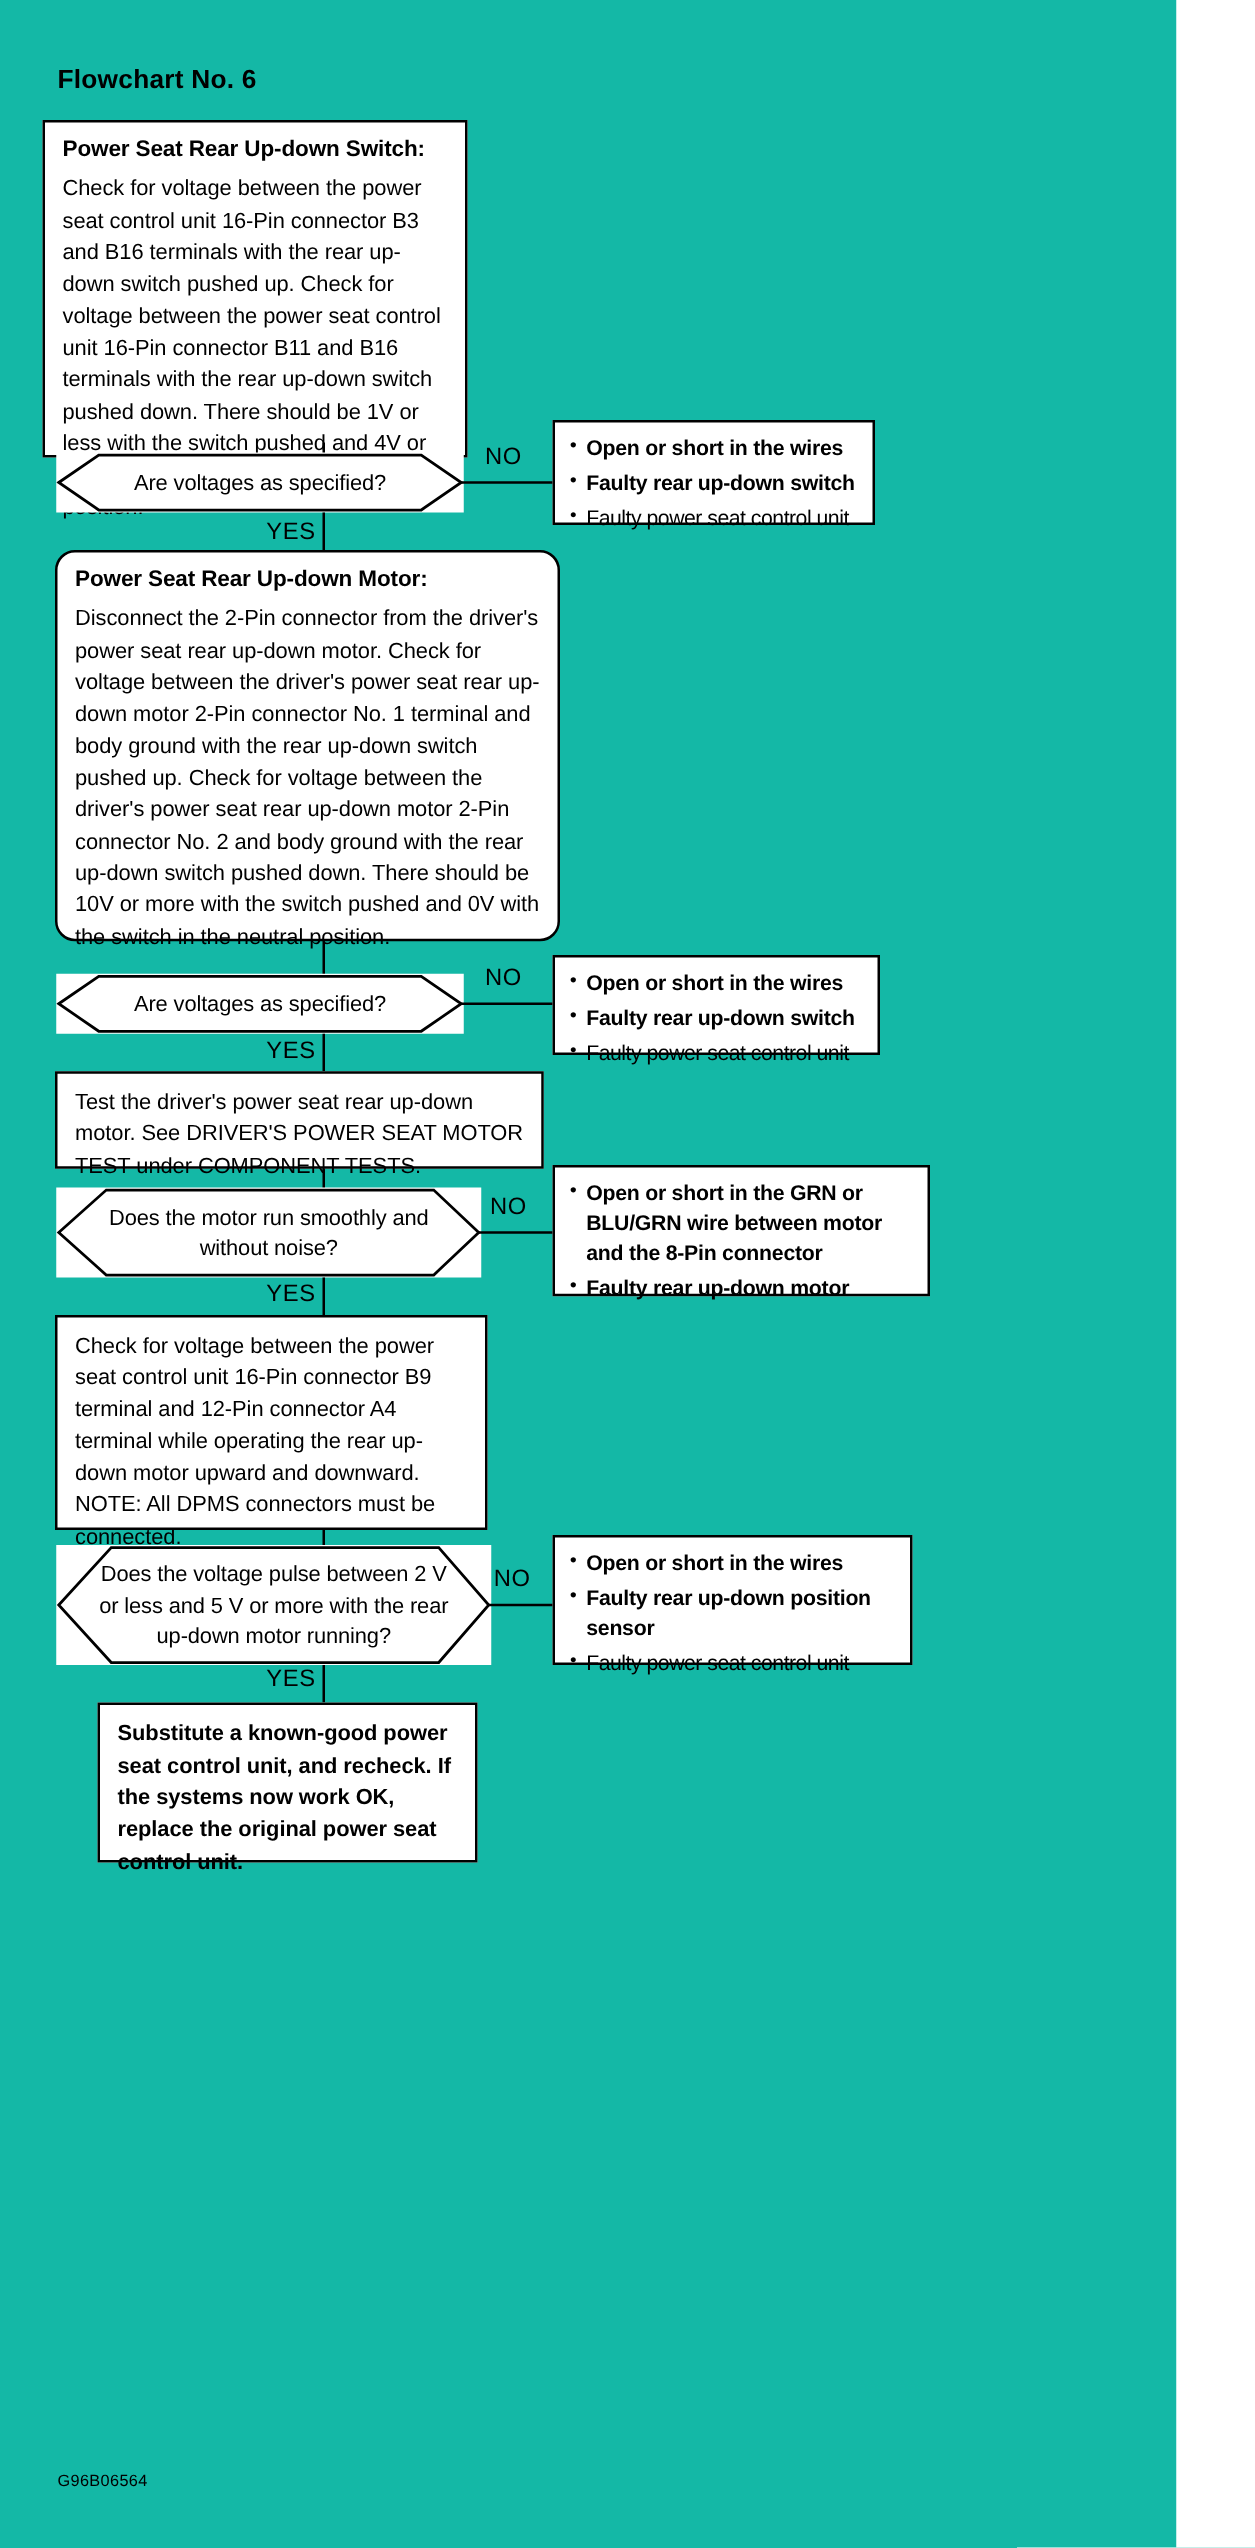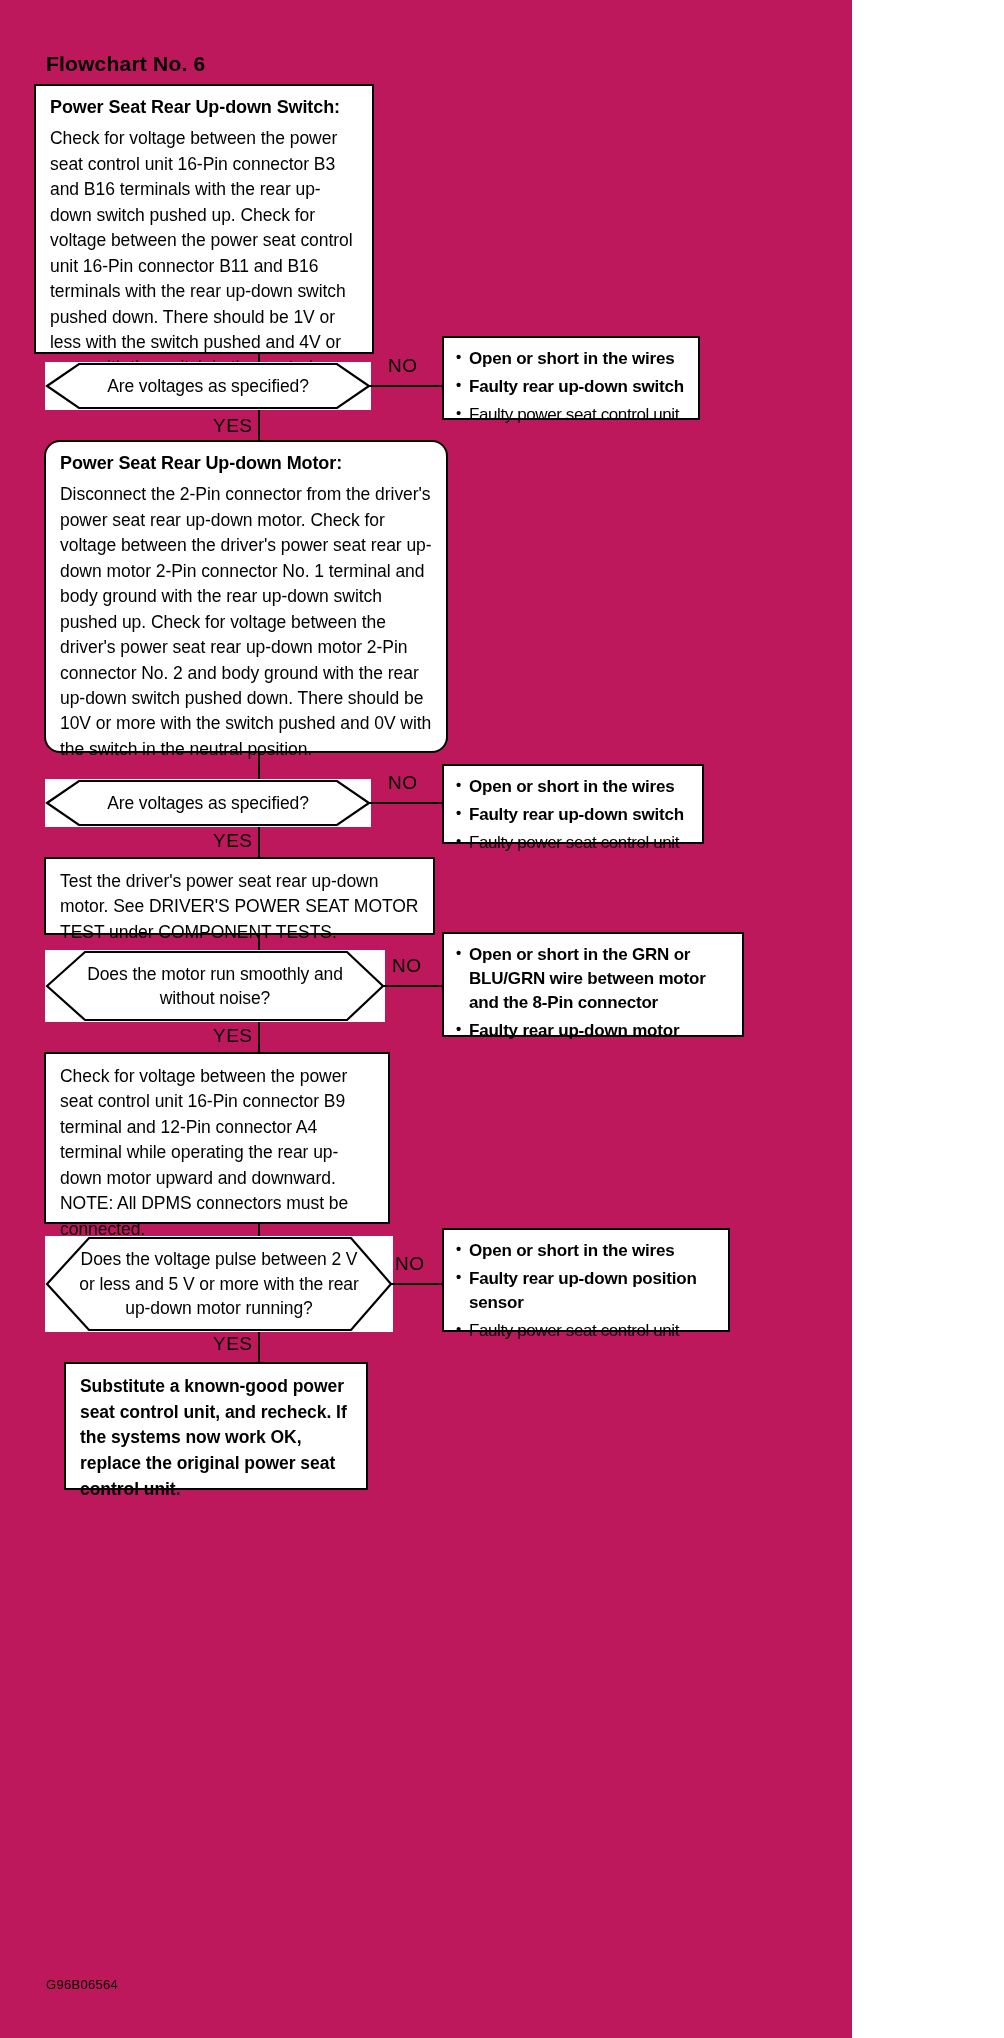--- a/index.html
+++ b/index.html
@@ -7,23 +7,23 @@
     margin: 0;
     padding: 0;
     background: #ffffff;
   }
   body {
     font-family: "Liberation Sans", sans-serif;
     color: #000000;
   }
   #page {
     position: relative;
-    width: 852px;
+    width: 941px;
     height: 2038px;
-    background: #be185d;
+    background: #14b8a6;
     overflow: hidden;
   }
   .abs { position: absolute; }
 
   
   #chart-title {
     left: 46px;
     top: 52px;
     font-size: 21px;
     font-weight: bold;
@@ -129,21 +129,21 @@
     letter-spacing: 0.5px;
   }
 </style>
 </head>
 <body>
 
 <div id="page">
 
   <div class="abs" id="chart-title">Flowchart No. 6</div>
 
-  <div class="abs proc-box" style="left:34px; top:84px; width:340px; height:270px;">
+  <div class="abs proc-box" style="left:34px; top:96px; width:340px; height:270px;">
     <div class="box-heading">Power Seat Rear Up-down Switch:</div>
     <div class="box-body">Check for voltage between the power seat control unit 16-Pin connector B3 and B16 terminals with the rear up-down switch pushed up. Check for voltage between the power seat control unit 16-Pin connector B11 and B16 terminals with the rear up-down switch pushed down. There should be 1V or less with the switch pushed and 4V or more with the switch in the neutral position.</div>
   </div>
 
   <div class="abs vline" style="left:258px; top:354px; height:28px;"></div>
 
   <div class="abs decision" style="left:45px; top:362px; width:326px; height:48px;">
     <svg class="hex-svg" width="326" height="48" viewBox="0 0 326 48">
       <polygon points="2,24 34,2 292,2 324,24 292,46 34,46" fill="#ffffff" stroke="#000000" stroke-width="2.2"></polygon>
     </svg>
@@ -238,19 +238,19 @@
     <ul>
       <li>Open or short in the wires</li>
       <li>Faulty rear up-down position sensor</li>
       <li class="thin">Faulty power seat control unit</li>
     </ul>
   </div>
 
   <div class="abs vline" style="left:258px; top:1332px; height:30px;"></div>
   <div class="abs edge-label" style="left:213px; top:1333px;">YES</div>
 
-  <div class="abs proc-box" style="left:64px; top:1362px; width:304px; height:128px;">
+  <div class="abs proc-box" style="left:78px; top:1362px; width:304px; height:128px;">
     <div class="box-body bold">Substitute a known-good power seat control unit, and recheck. If the systems now work OK, replace the original power seat control unit.</div>
   </div>
 
   <div class="abs" id="footer-code">G96B06564</div>
 
 </div>
 
 </body></html>

